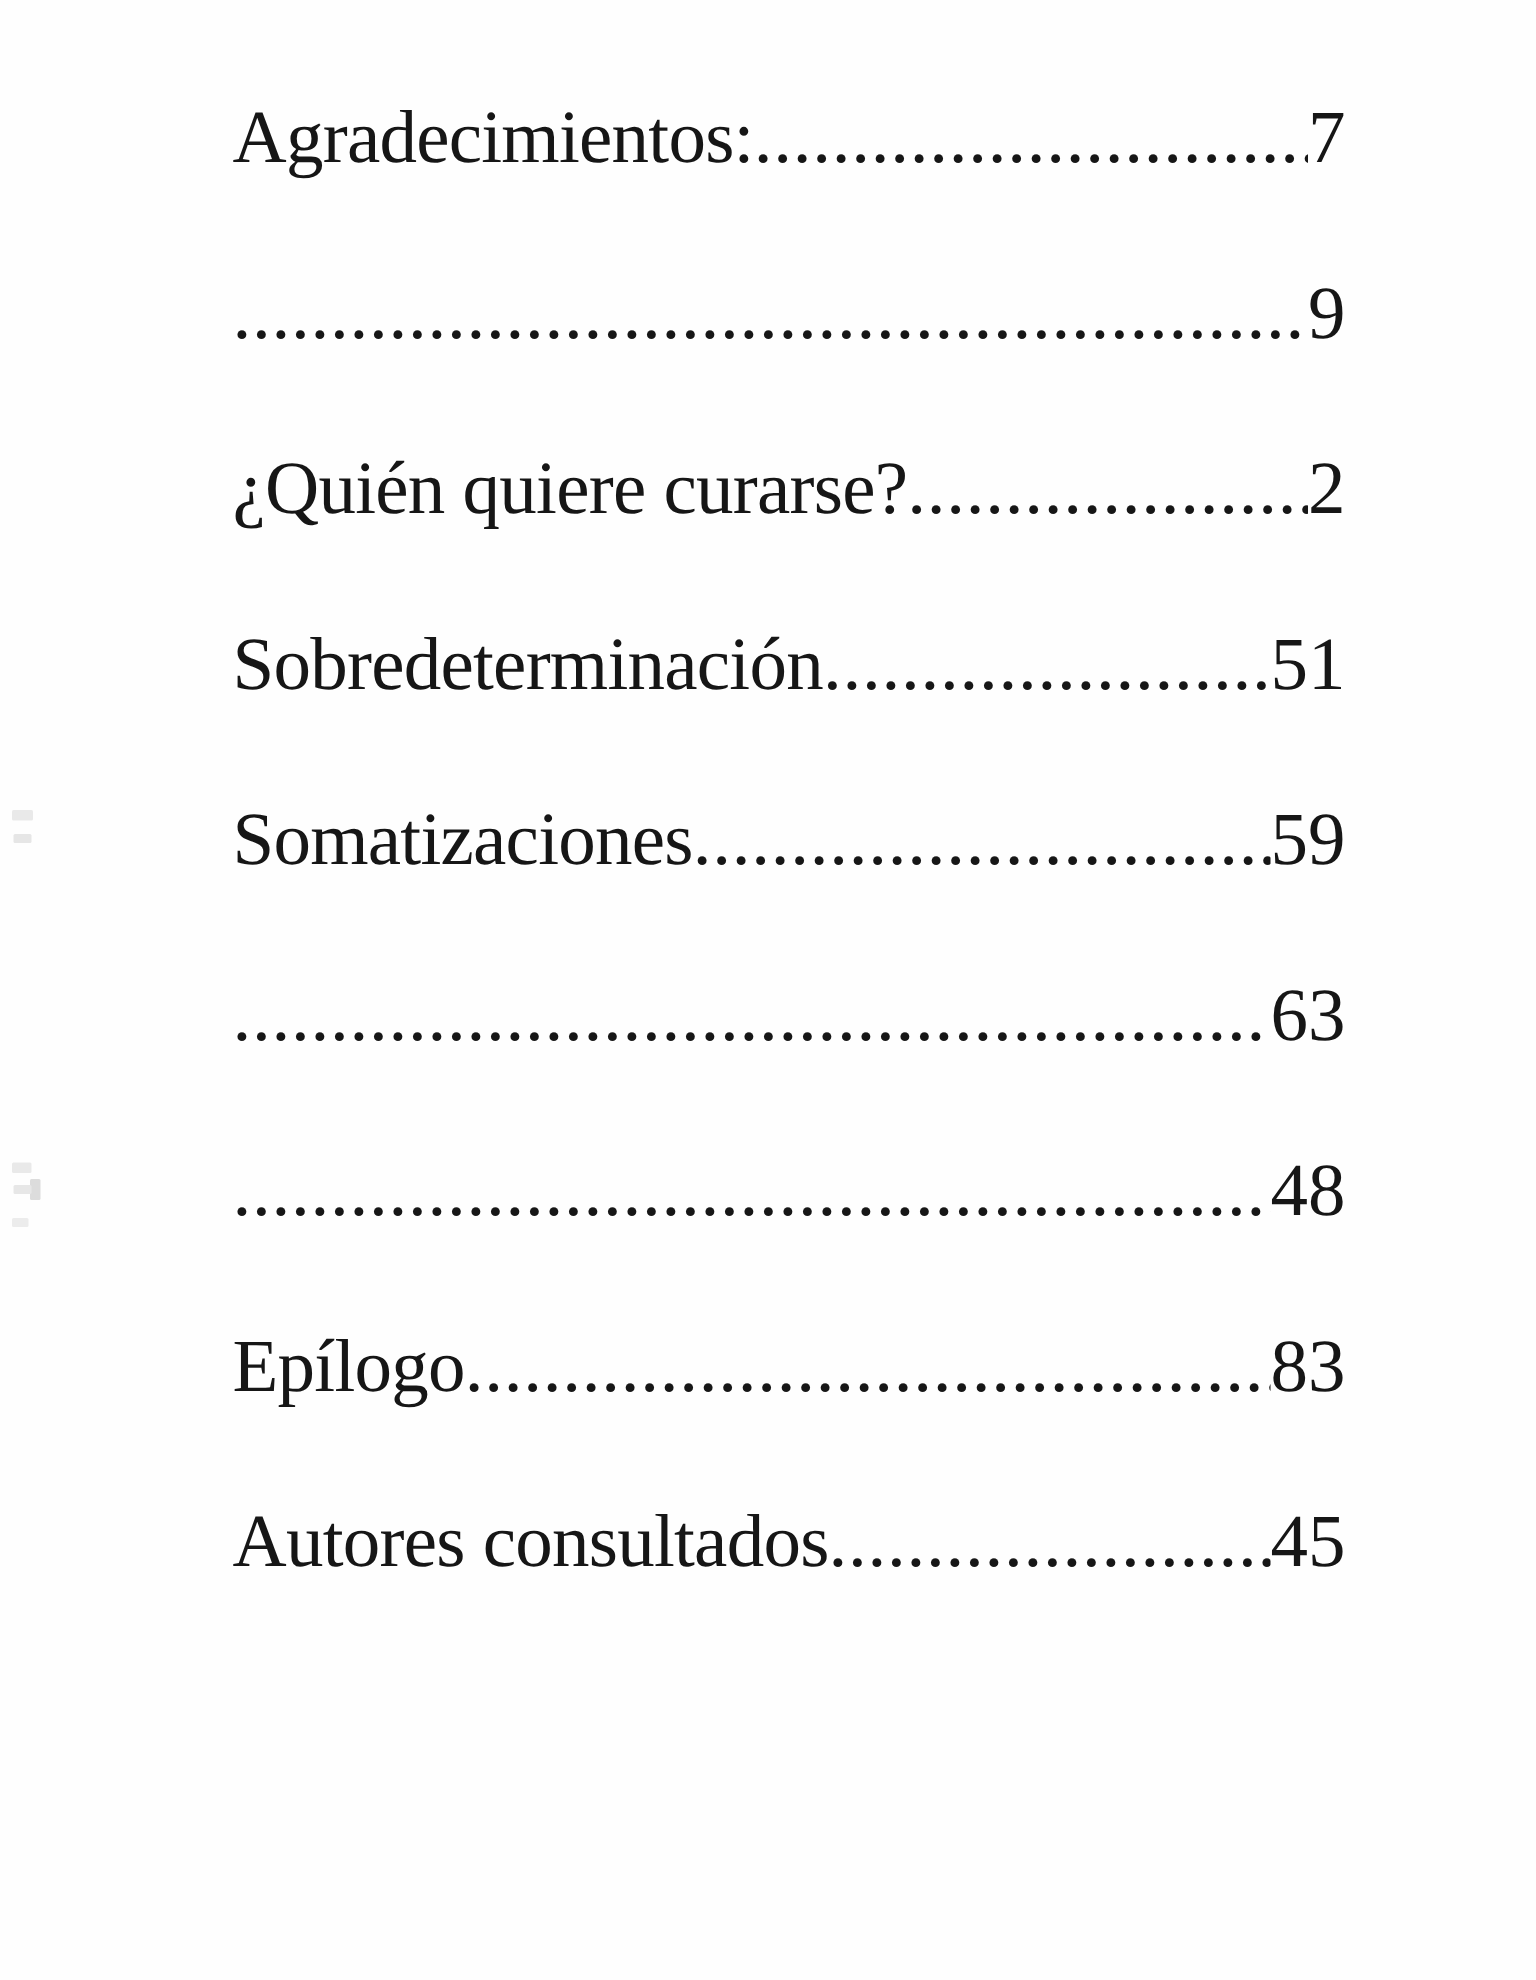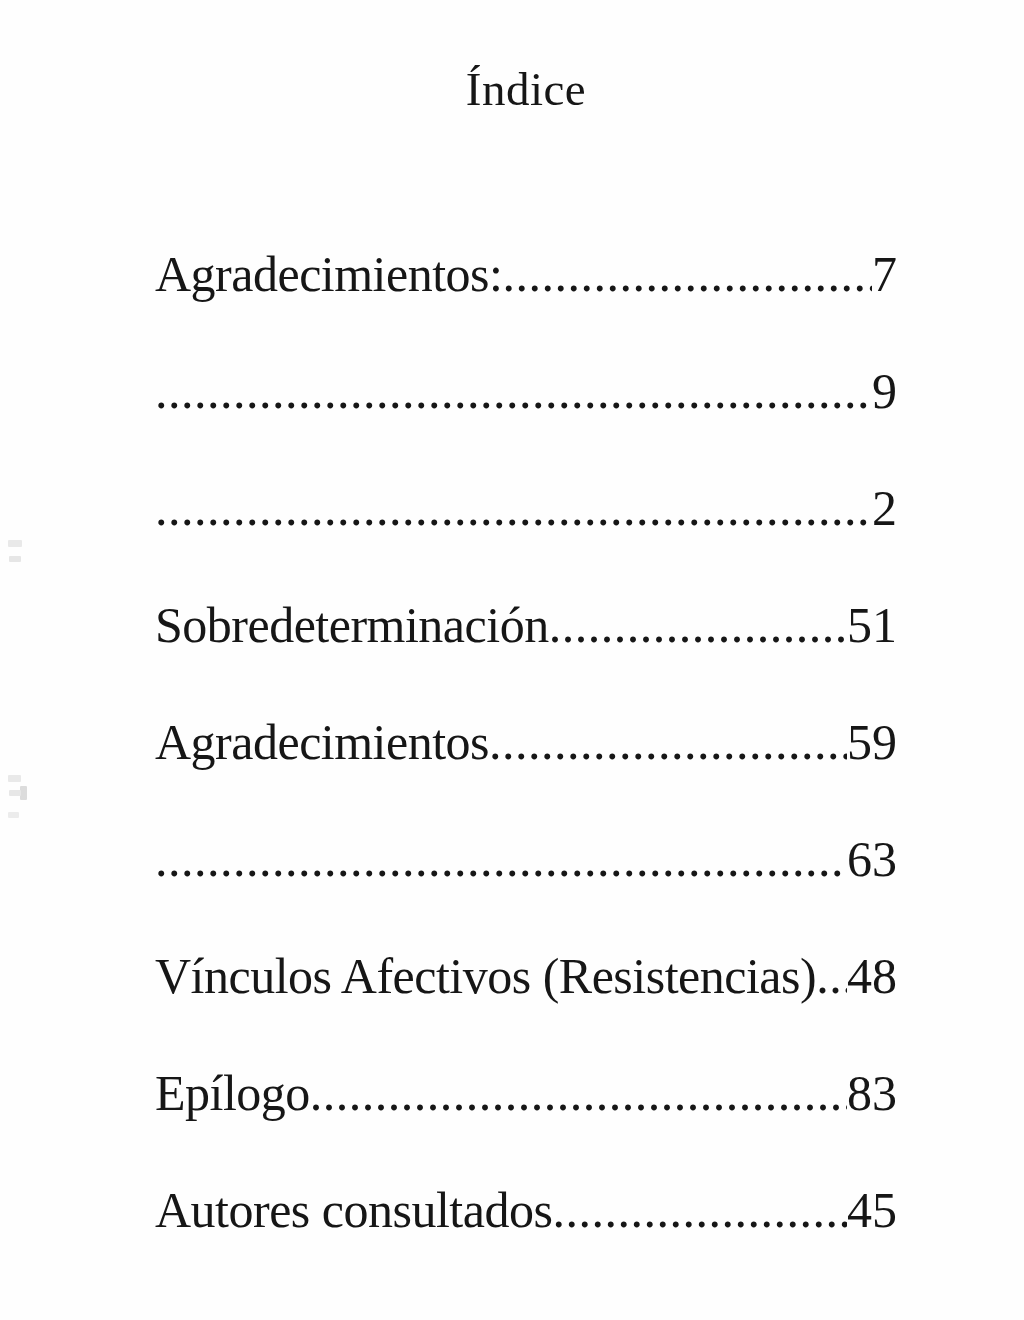--- a/index.html
+++ b/index.html
@@ -76,58 +76,57 @@
 <body>
 
 <div class="scan-artifact artifact-1"></div>
 <div class="scan-artifact artifact-2"></div>
 <div class="scan-artifact artifact-3"></div>
 <div class="scan-artifact artifact-4"></div>
 <div class="scan-artifact artifact-5"></div>
 <div class="scan-artifact artifact-6"></div>
 
 <div class="page">
-  <h1 class="page-title">Índice</h1>
 
   <div class="toc" id="toc">
   <div class="toc-row">
     <span class="toc-title">Agradecimientos:</span>
     <span class="toc-leader" aria-hidden="true">........................................................................................................................</span>
     <span class="toc-page">7</span>
   </div>
 
   <div class="toc-row">
     <span class="toc-leader" aria-hidden="true">........................................................................................................................</span>
     <span class="toc-page">9</span>
   </div>
 
   <div class="toc-row">
+    <span class="toc-title">¿Quién quiere curarse?</span>
     <span class="toc-leader" aria-hidden="true">........................................................................................................................</span>
     <span class="toc-page">2</span>
   </div>
 
   <div class="toc-row">
     <span class="toc-title">Sobredeterminación</span>
     <span class="toc-leader" aria-hidden="true">........................................................................................................................</span>
     <span class="toc-page">51</span>
   </div>
 
   <div class="toc-row">
-    <span class="toc-title">Agradecimientos</span>
+    <span class="toc-title">Somatizaciones</span>
     <span class="toc-leader" aria-hidden="true">........................................................................................................................</span>
     <span class="toc-page">59</span>
   </div>
 
   <div class="toc-row">
     <span class="toc-leader" aria-hidden="true">........................................................................................................................</span>
     <span class="toc-page">63</span>
   </div>
 
   <div class="toc-row">
-    <span class="toc-title">Vínculos Afectivos (Resistencias)</span>
     <span class="toc-leader" aria-hidden="true">........................................................................................................................</span>
     <span class="toc-page">48</span>
   </div>
 
   <div class="toc-row">
     <span class="toc-title">Epílogo</span>
     <span class="toc-leader" aria-hidden="true">........................................................................................................................</span>
     <span class="toc-page">83</span>
   </div>
 

